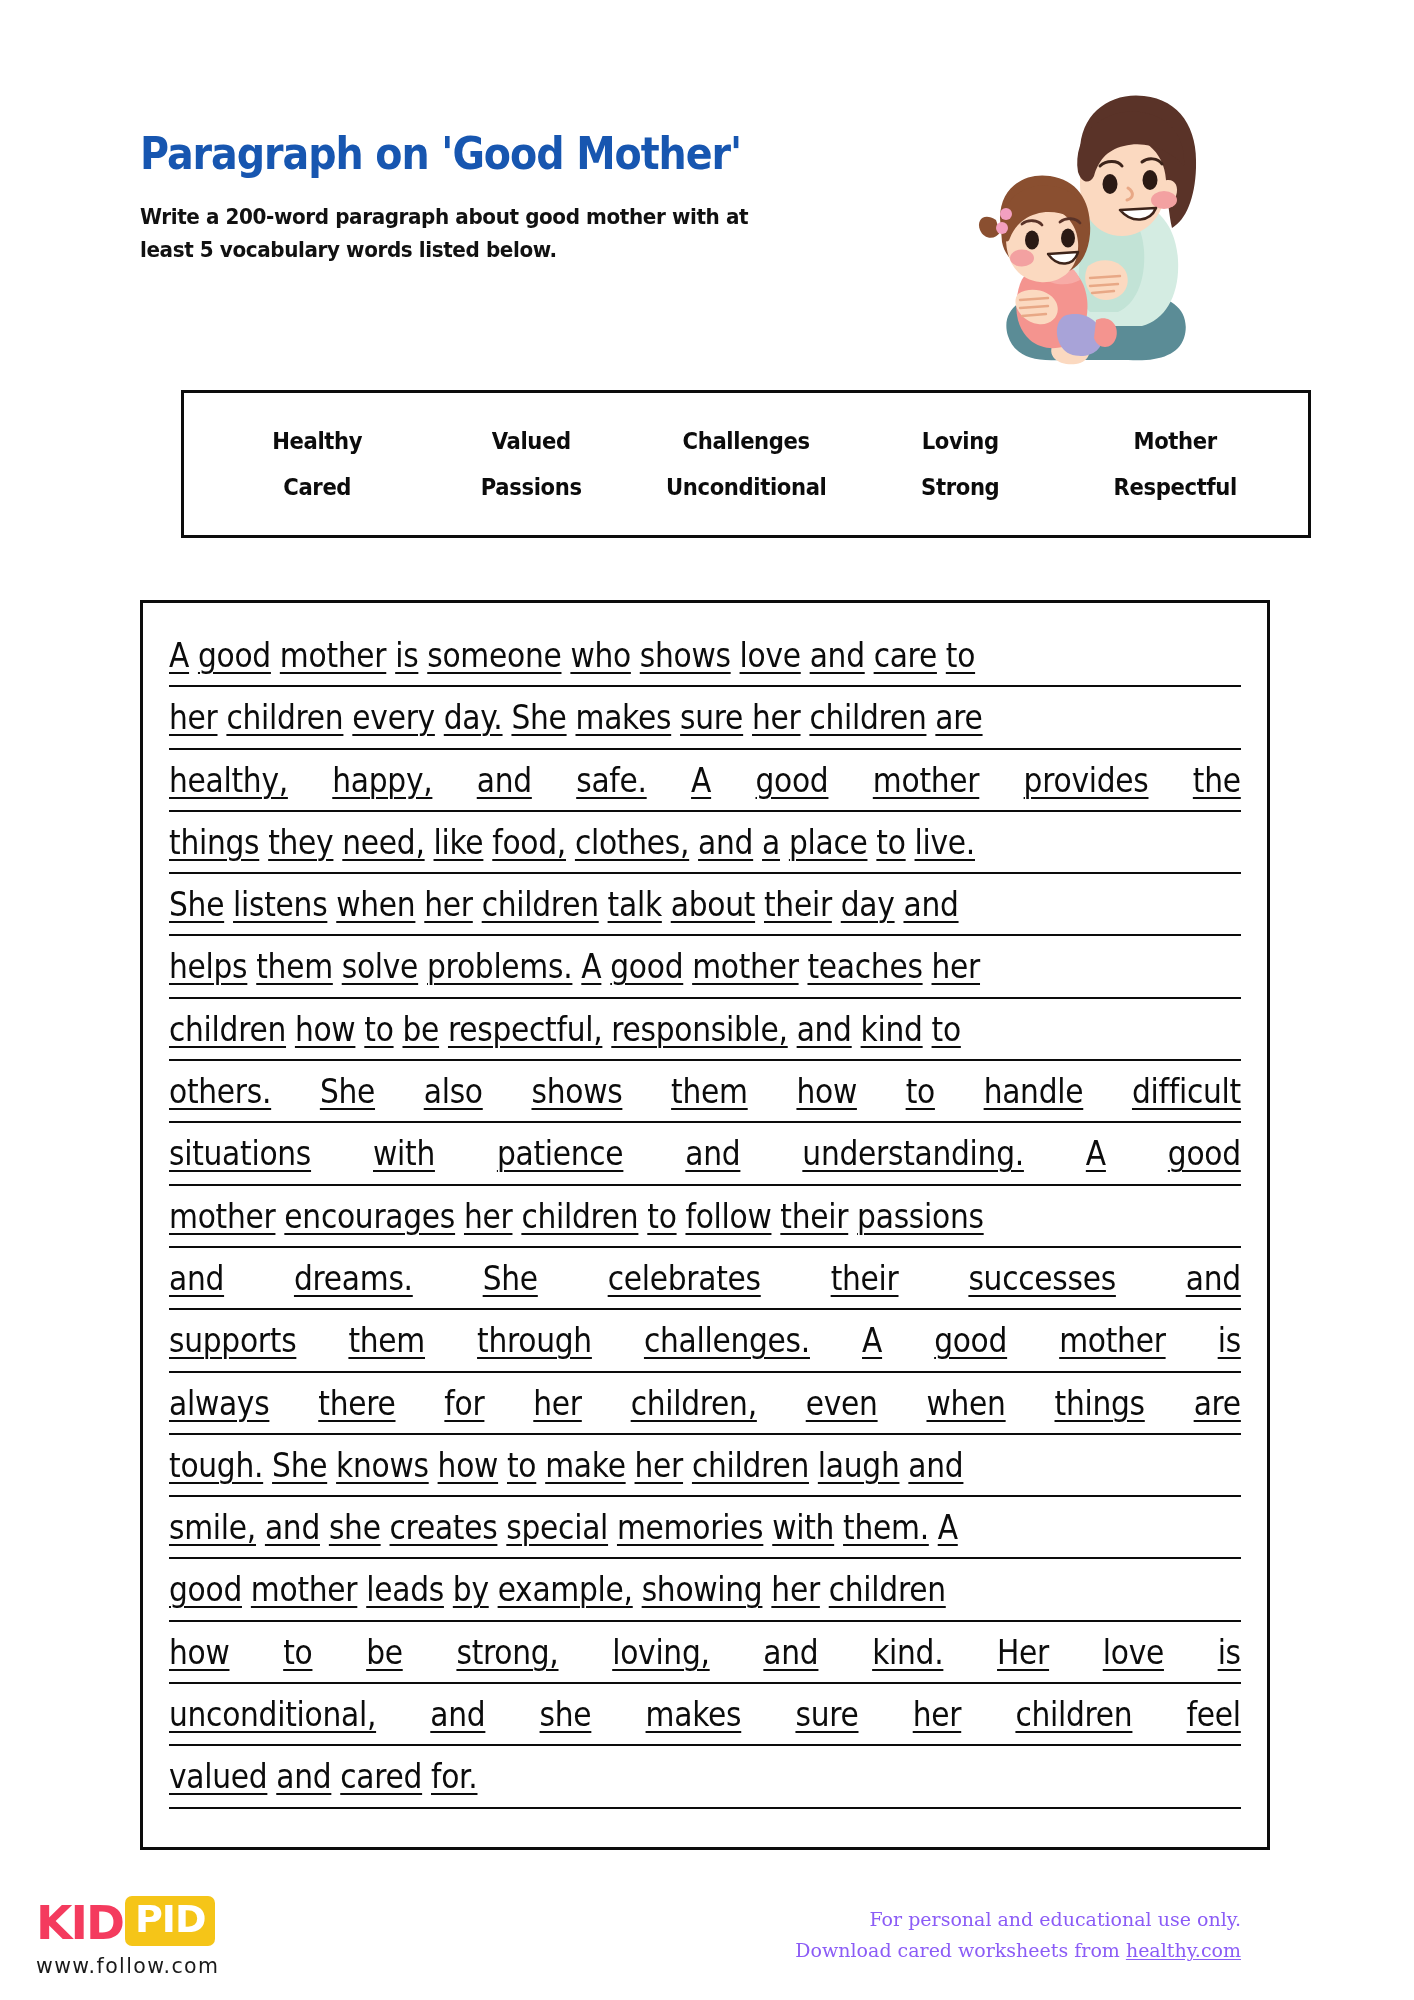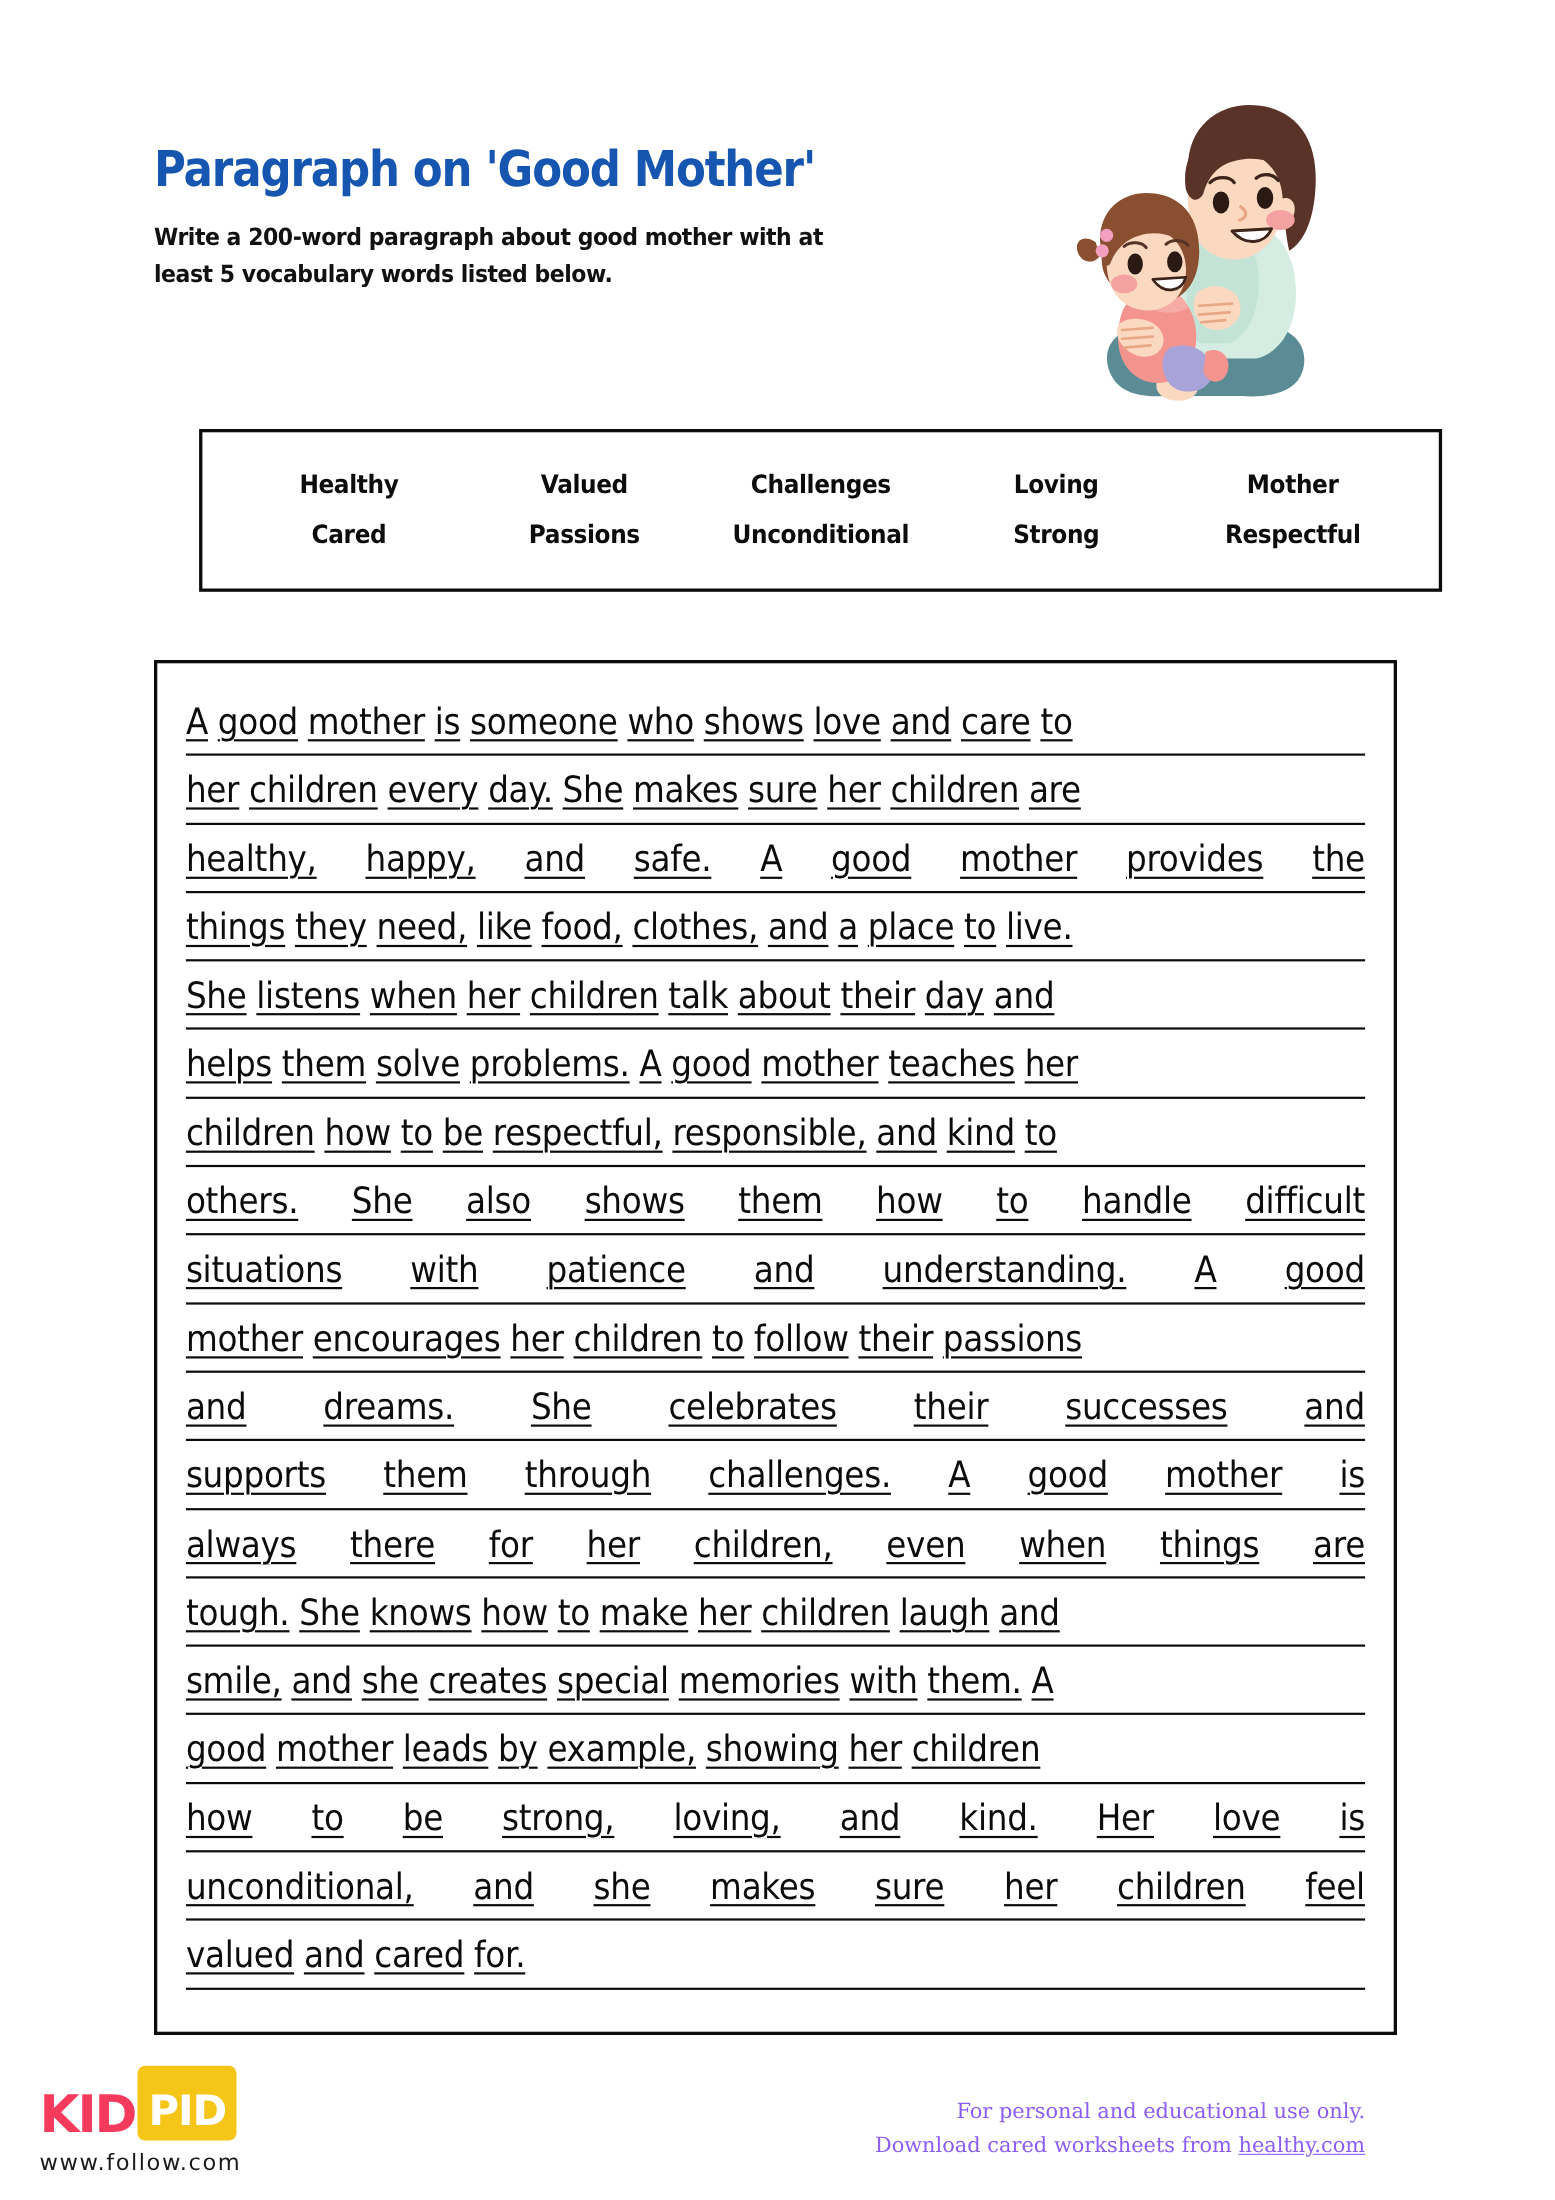--- a/index.html
+++ b/index.html
@@ -178,21 +178,21 @@
   }
 
   .logo-pid {
     background: #f5c518;
     color: #ffffff;
     font-family: "DejaVu Sans", sans-serif;
     font-size: 38px;
     font-weight: 700;
     letter-spacing: -1px;
     line-height: 1;
-    padding: 22px 10px 8px 10px;
+    padding: 4px 10px 8px 10px;
     border-radius: 7px;
     margin-left: 2px;
   }
 
   .logo-url {
     margin-top: 8px;
     font-family: "DejaVu Sans", sans-serif;
     font-size: 20.5px;
     font-weight: 400;
     color: #1a1a1a;

